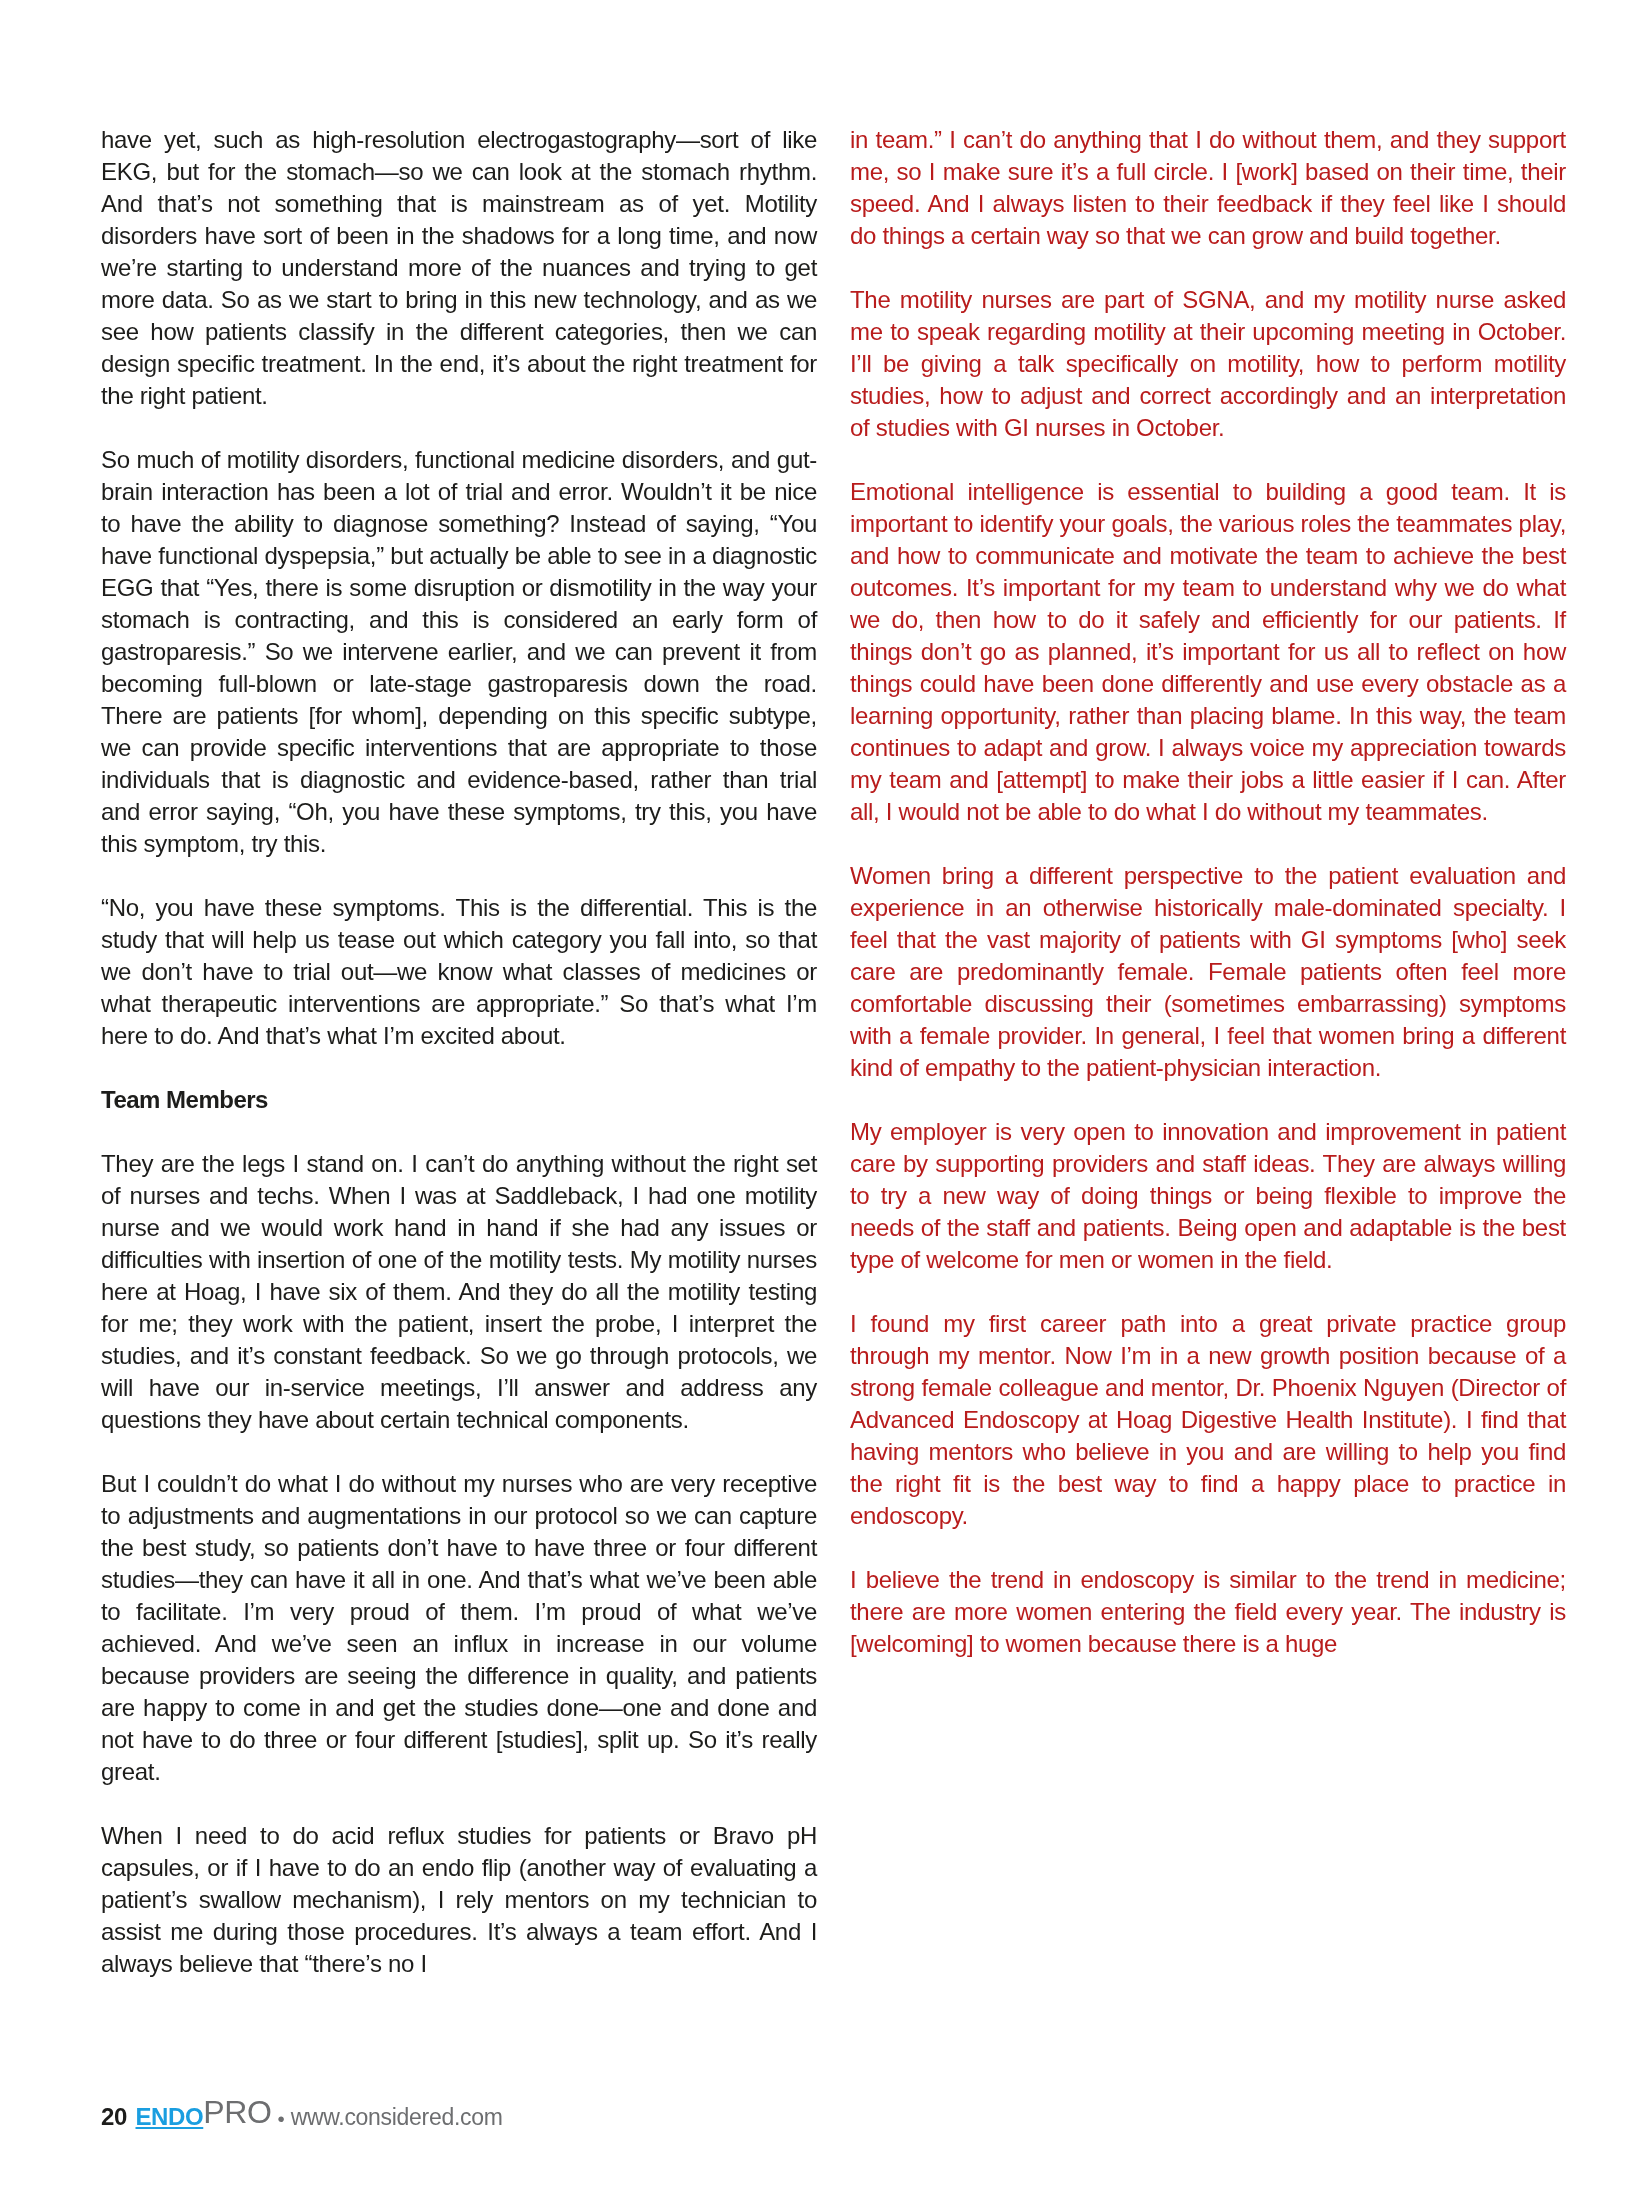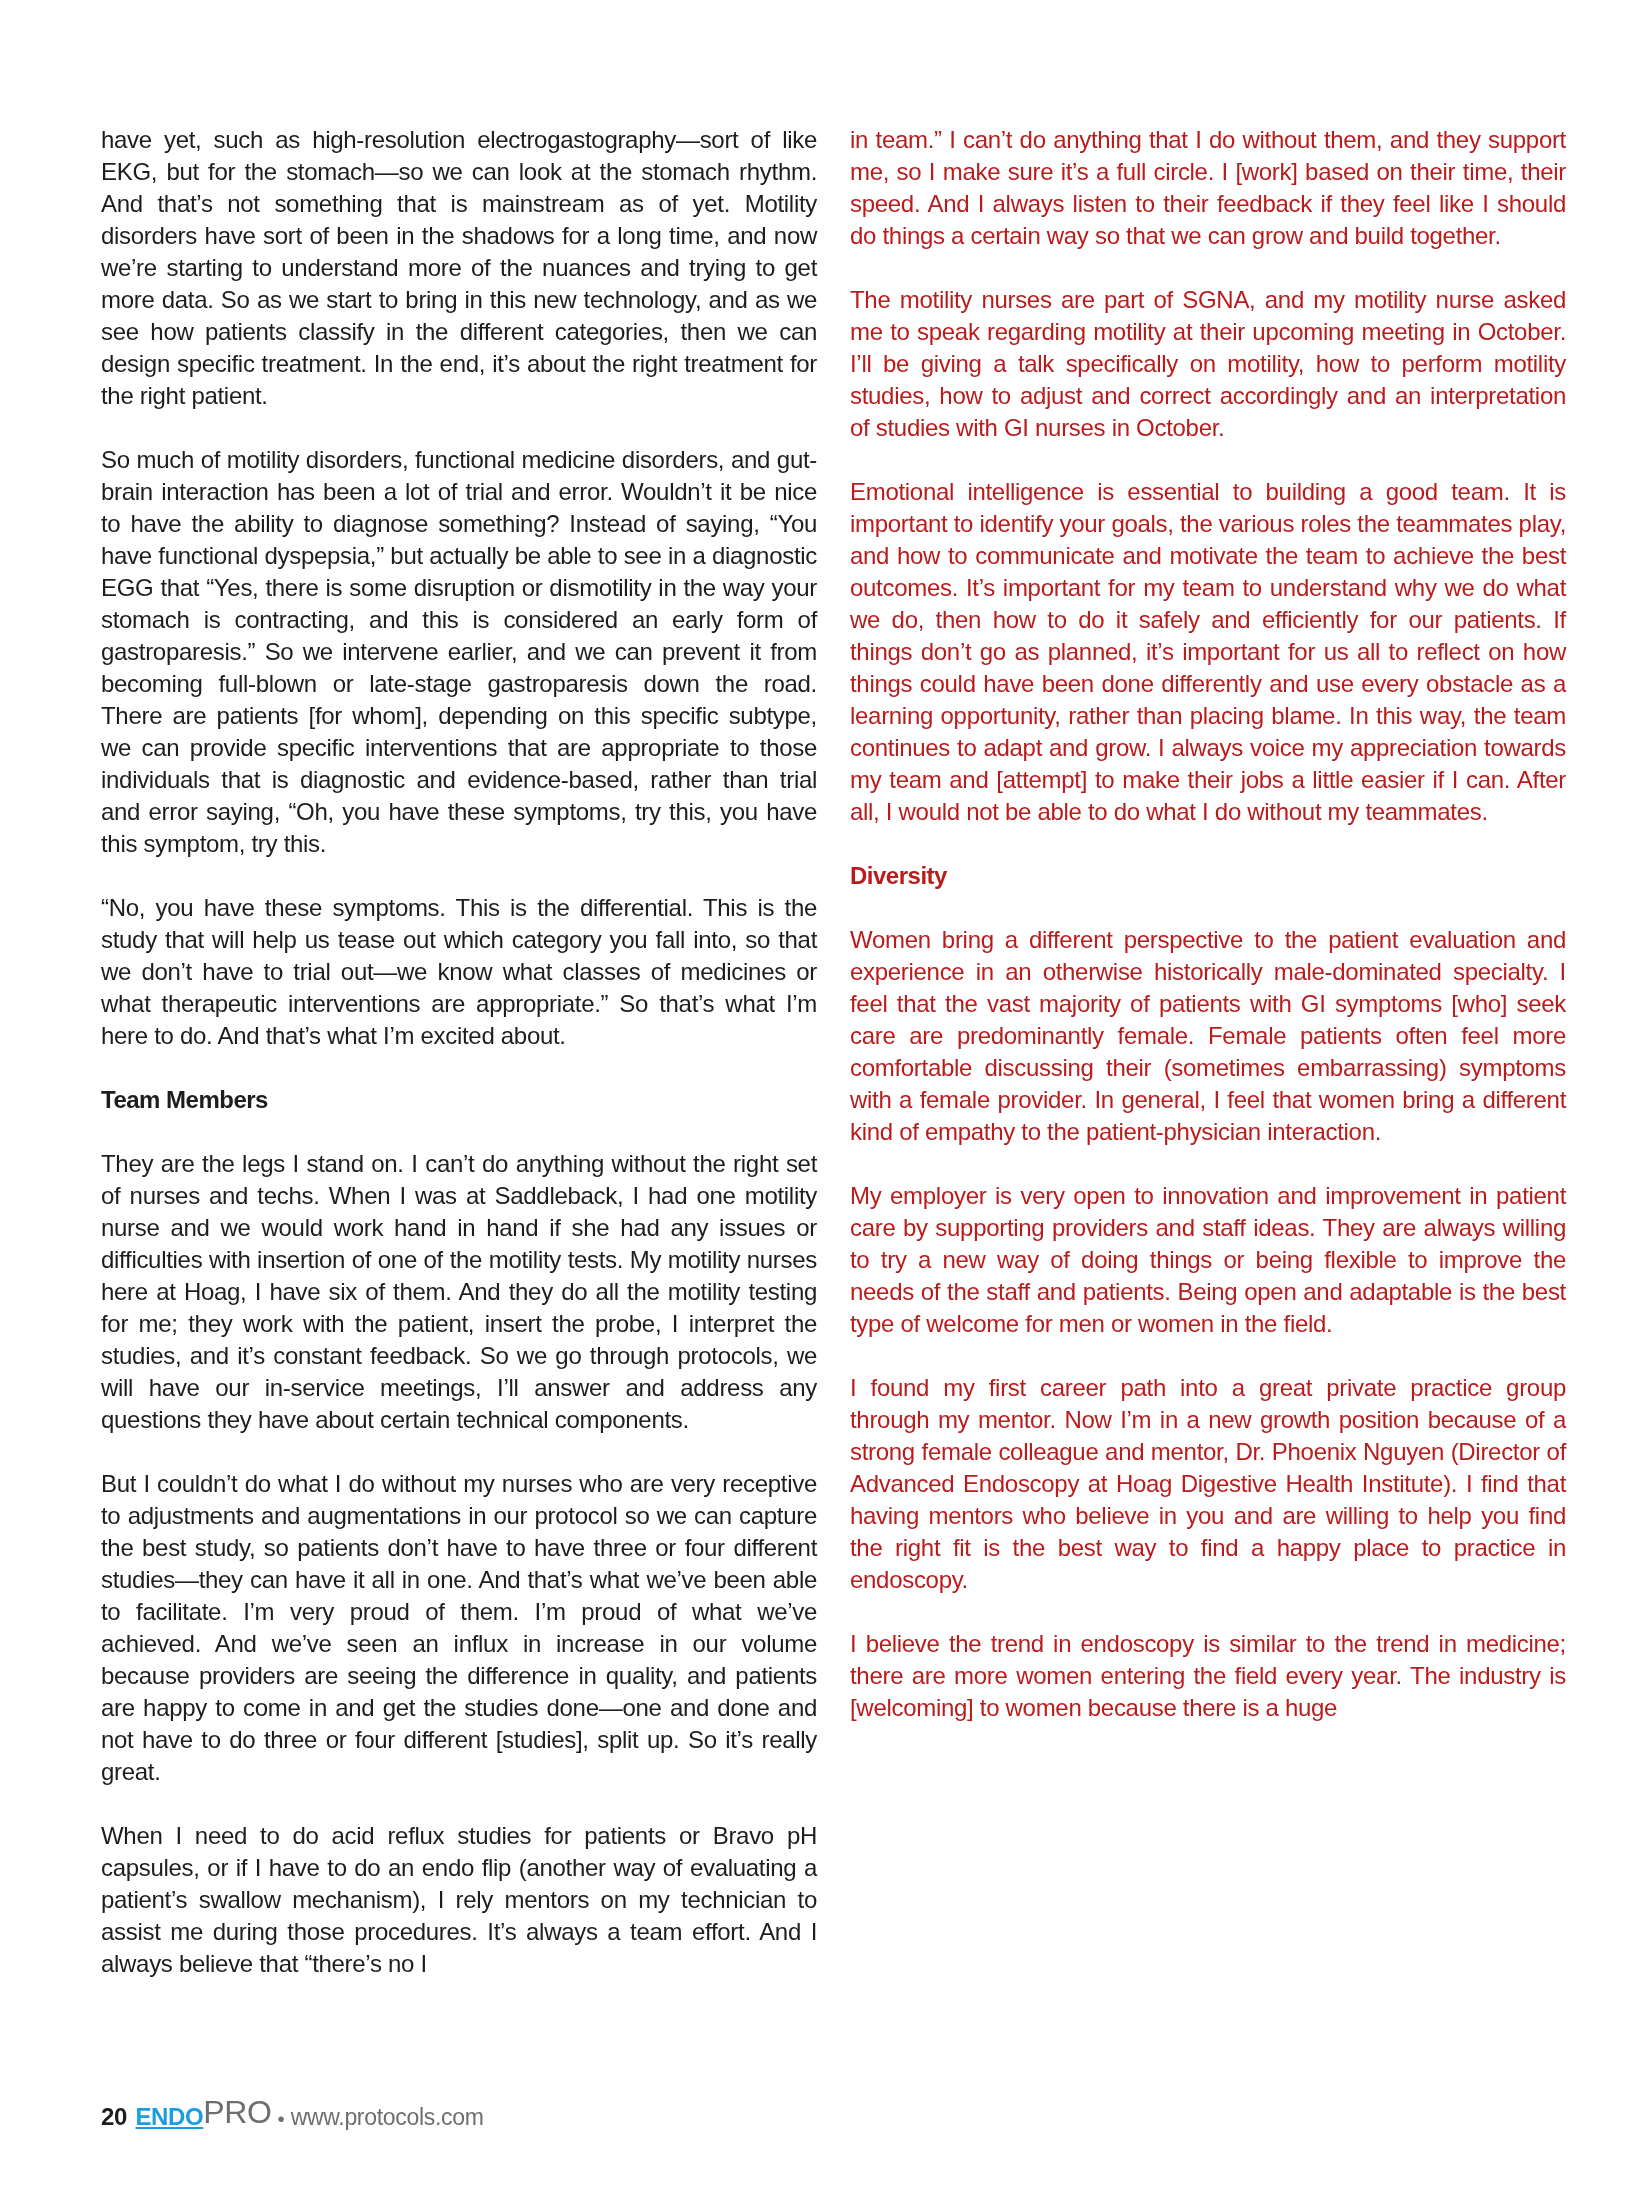--- a/index.html
+++ b/index.html
@@ -42,29 +42,28 @@
     <h3>Team Members</h3>
     <p>They are the legs I stand on. I can’t do anything without the right set of nurses and techs. When I was at Saddleback, I had one motility nurse and we would work hand in hand if she had any issues or difficulties with insertion of one of the motility tests. My motility nurses here at Hoag, I have six of them. And they do all the motility testing for me; they work with the patient, insert the probe, I interpret the studies, and it’s constant feedback. So we go through protocols, we will have our in-service meetings, I’ll answer and address any questions they have about certain technical components.</p>
     <p>But I couldn’t do what I do without my nurses who are very receptive to adjustments and augmentations in our protocol so we can capture the best study, so patients don’t have to have three or four different studies—they can have it all in one. And that’s what we’ve been able to facilitate. I’m very proud of them. I’m proud of what we’ve achieved. And we’ve seen an influx in increase in our volume because providers are seeing the difference in quality, and patients are happy to come in and get the studies done—one and done and not have to do three or four different [studies], split up. So it’s really great.</p>
     <p>When I need to do acid reflux studies for patients or Bravo pH capsules, or if I have to do an endo flip (another way of evaluating a patient’s swallow mechanism), I rely mentors on my technician to assist me during those procedures. It’s always a team effort. And I always believe that “there’s no I</p>
   </div>
 
   <div class="column col-right" style="color: #b91c1c;">
     <p>in team.” I can’t do anything that I do without them, and they support me, so I make sure it’s a full circle. I [work] based on their time, their speed. And I always listen to their feedback if they feel like I should do things a certain way so that we can grow and build together.</p>
     <p>The motility nurses are part of SGNA, and my motility nurse asked me to speak regarding motility at their upcoming meeting in October. I’ll be giving a talk specifically on motility, how to perform motility studies, how to adjust and correct accordingly and an interpretation of studies with GI nurses in October.</p>
     <p>Emotional intelligence is essential to building a good team. It is important to identify your goals, the various roles the teammates play, and how to communicate and motivate the team to achieve the best outcomes. It’s important for my team to understand why we do what we do, then how to do it safely and efficiently for our patients. If things don’t go as planned, it’s important for us all to reflect on how things could have been done differently and use every obstacle as a learning opportunity, rather than placing blame. In this way, the team continues to adapt and grow. I always voice my appreciation towards my team and [attempt] to make their jobs a little easier if I can. After all, I would not be able to do what I do without my teammates.</p>
-    <h3>Diversity</h3>
     <p>Women bring a different perspective to the patient evaluation and experience in an otherwise historically male-dominated specialty. I feel that the vast majority of patients with GI symptoms [who] seek care are predominantly female. Female patients often feel more comfortable discussing their (sometimes embarrassing) symptoms with a female provider. In general, I feel that women bring a different kind of empathy to the patient-physician interaction.</p>
     <p>My employer is very open to innovation and improvement in patient care by supporting providers and staff ideas. They are always willing to try a new way of doing things or being flexible to improve the needs of the staff and patients. Being open and adaptable is the best type of welcome for men or women in the field.</p>
     <p>I found my first career path into a great private practice group through my mentor. Now I’m in a new growth position because of a strong female colleague and mentor, Dr. Phoenix Nguyen (Director of Advanced Endoscopy at Hoag Digestive Health Institute). I find that having mentors who believe in you and are willing to help you find the right fit is the best way to find a happy place to practice in endoscopy.</p>
     <p>I believe the trend in endoscopy is similar to the trend in medicine; there are more women entering the field every year. The industry is [welcoming] to women because there is a huge</p>
   </div>
 
   <div class="footer">
     <span class="pageno">20</span>
     <span class="brand-endo" style="color: rgb(26, 158, 224); text-decoration: underline;">ENDO</span>
     <span class="brand-pro">PRO</span>
     <span class="sep">•</span>
-    <span class="url">www.protocols.com</span>
+    <span class="url">www.considered.com</span>
   </div>
 
 </div>
 
 
 </body></html>

